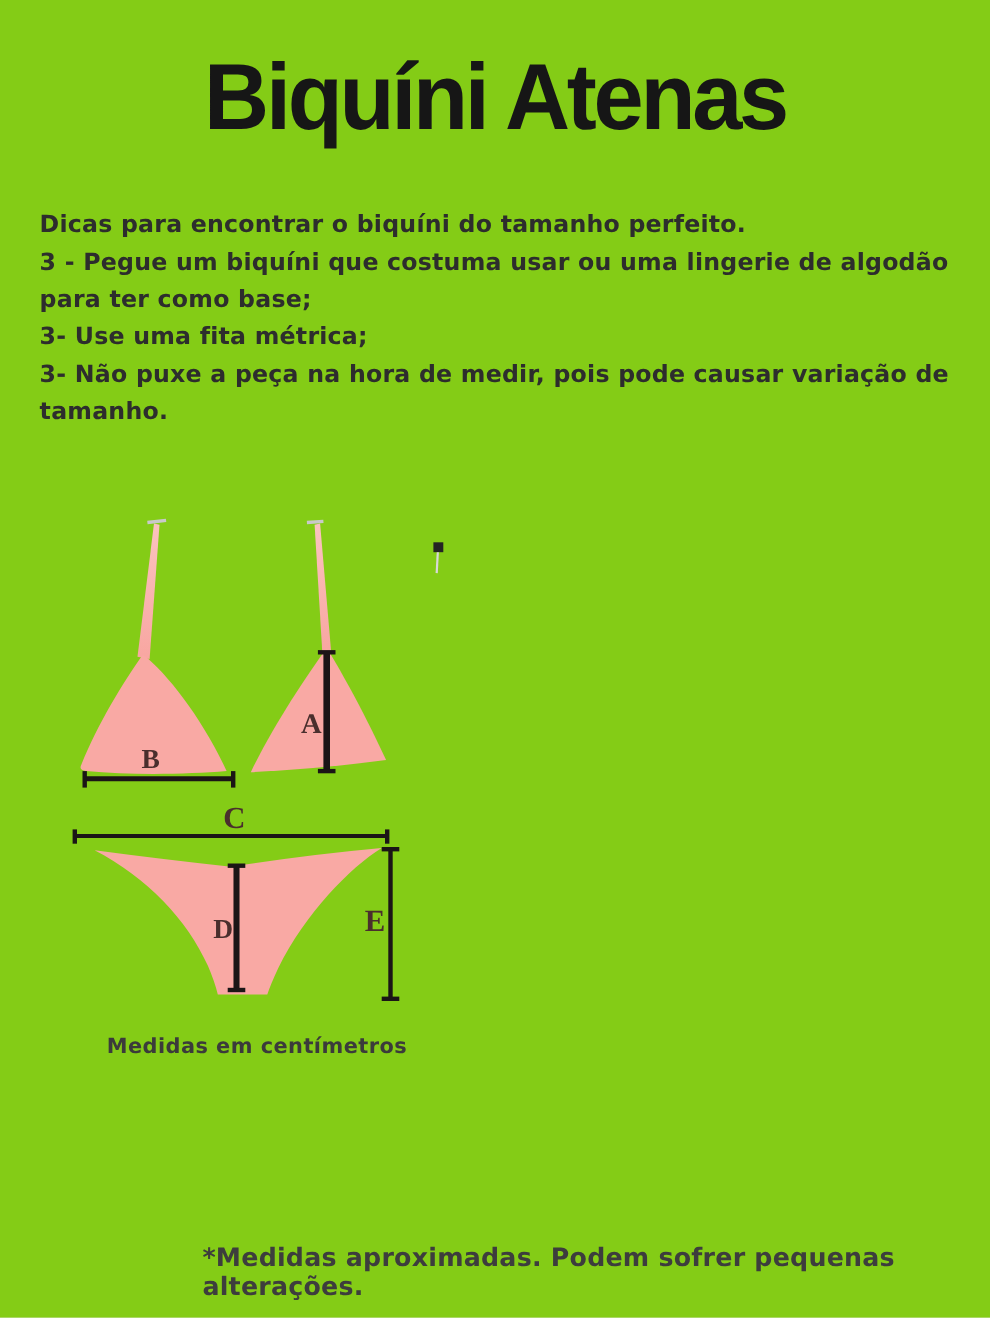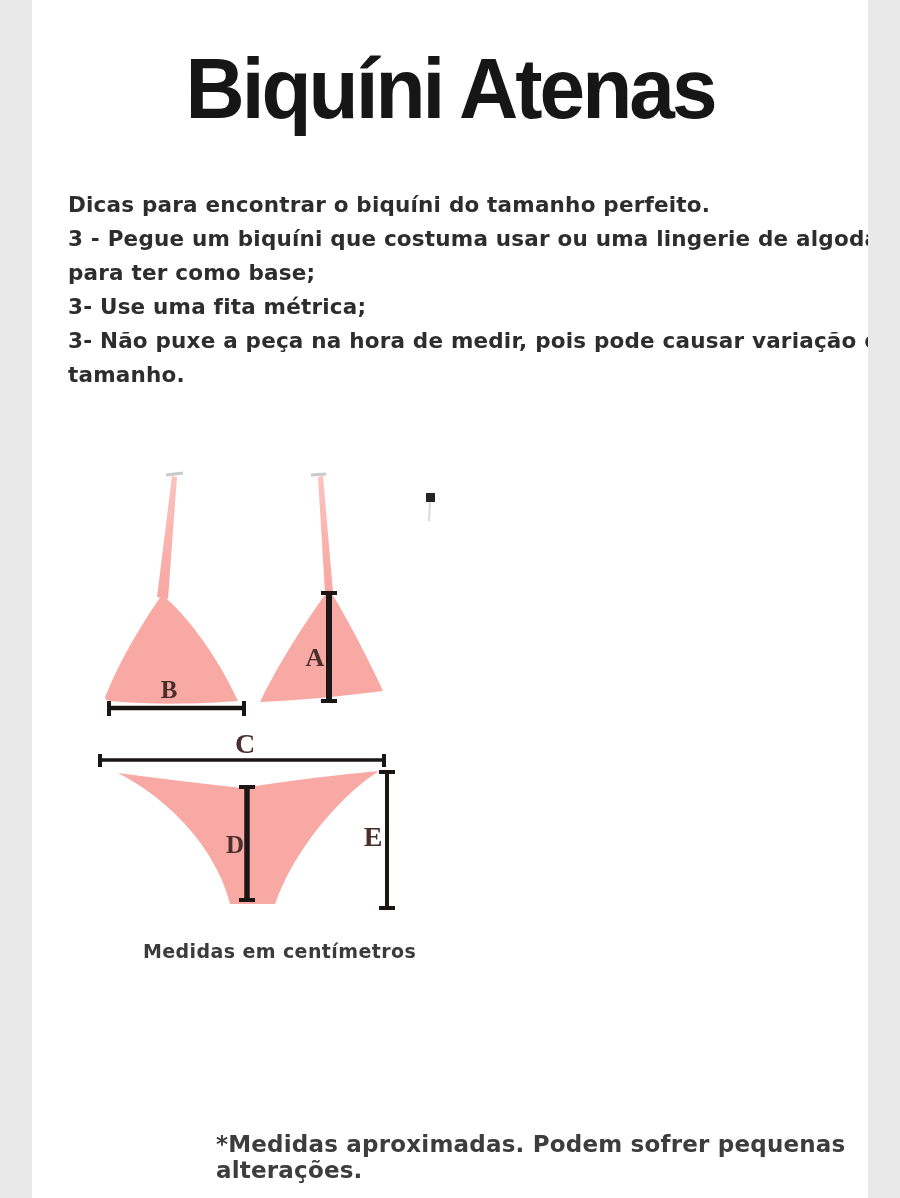--- a/index.html
+++ b/index.html
@@ -1,22 +1,22 @@
 <!DOCTYPE html>
 <html><head>
 <meta charset="utf-8">
 <style>
   * { margin: 0; padding: 0; box-sizing: border-box; }
   html, body { background: #e9e9e9; }
   #page {
     position: relative;
-    width: 836px;
+    width: 900px;
     height: 1198px;
     margin: 0 auto;
-    background: #ffffff;
+    background: #84cc16;
     overflow: hidden;
     font-family: "DejaVu Sans", sans-serif;
   }
   .page-title {
     position: absolute;
     top: 42px;
     left: 0;
     width: 100%;
     text-align: center;
     font-family: "Liberation Sans", sans-serif;
@@ -39,21 +39,21 @@
   }
   .diagram-svg {
     position: absolute;
     left: 50px;
     top: 455px;
     width: 400px;
     height: 520px;
   }
   .diagram-caption {
     position: absolute;
-    left: 111px;
+    left: 97px;
     top: 940px;
     font-size: 19px;
     font-weight: bold;
     letter-spacing: 0.4px;
     color: #3b3b3b;
   }
   .measurements {
     position: absolute;
     left: 400px;
     top: 584px;

